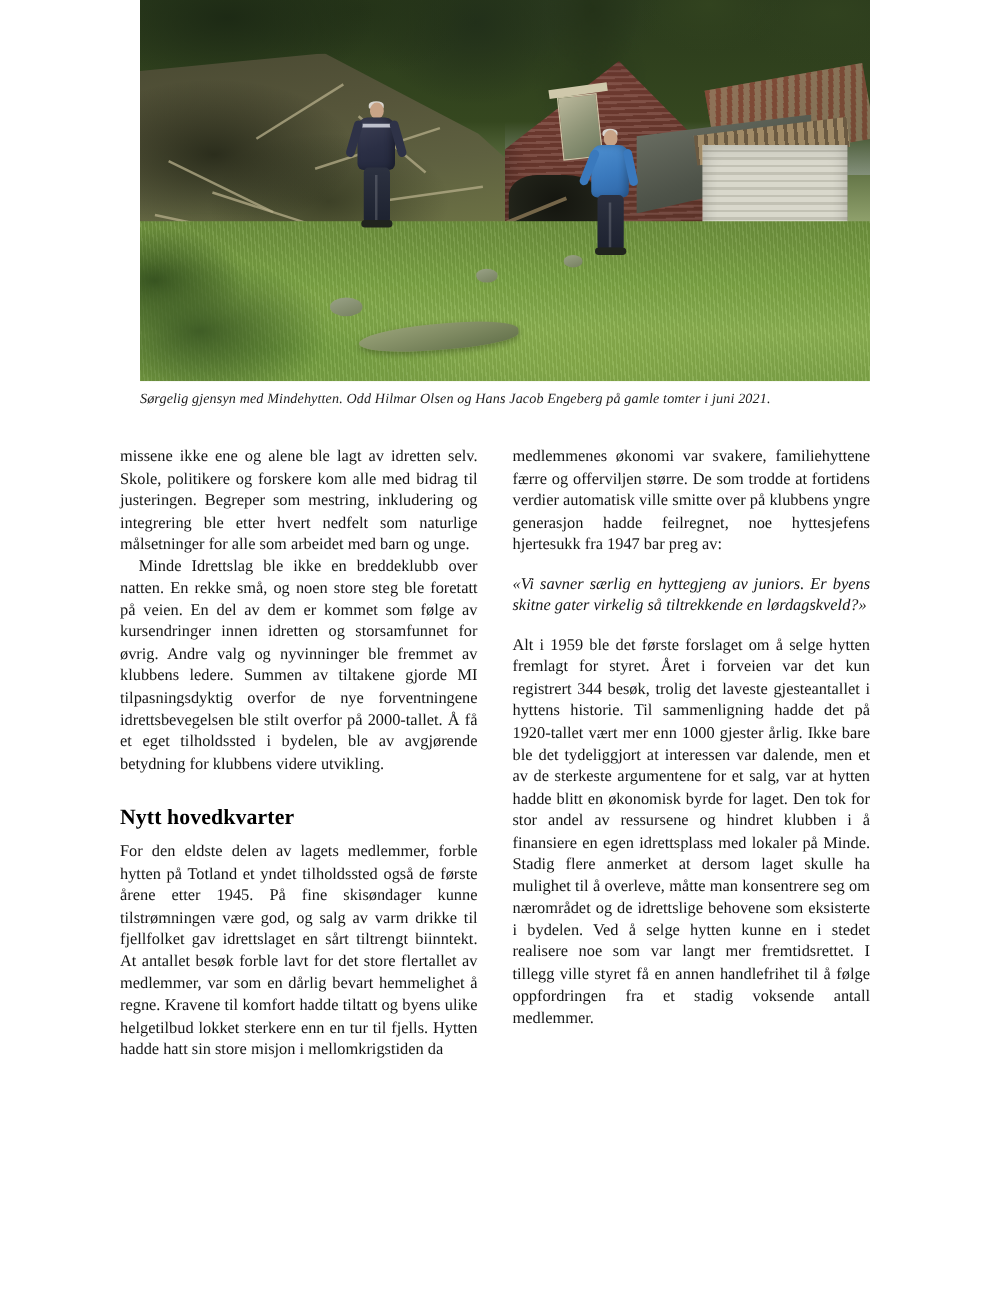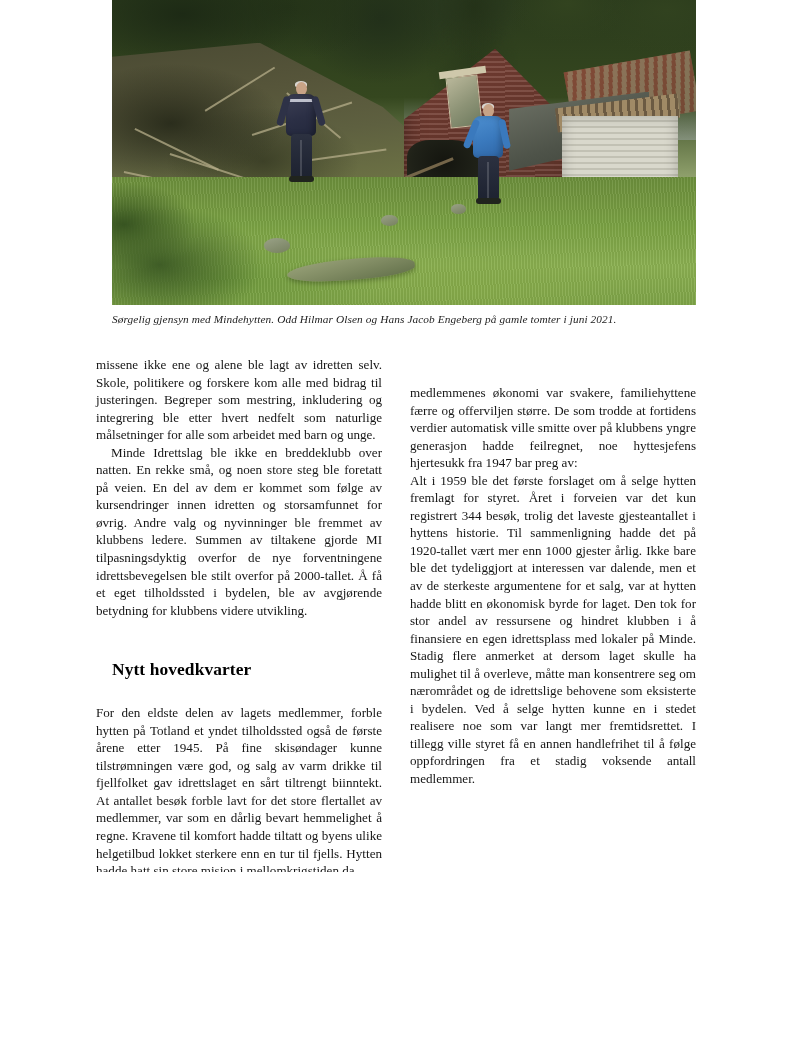--- a/index.html
+++ b/index.html
@@ -307,33 +307,33 @@
     top: 356px;
     width: 286px;
     font-size: 13.1px;
     line-height: 17.55px;
     color: #151515;
     text-align: justify;
     text-justify: inter-word;
     hyphens: manual;
   }
   .col-left  { left: 96px; }
-  .col-right { left: 410px; margin-top: 28px; }
+  .col-right { left: 410px; }
 
   .col p {
     margin: 0;
   }
   .col p.indent {
     text-indent: 15px;
   }
   .heading {
     font-size: 17.4px;
     font-weight: bold;
     line-height: 20px;
-    margin: 16px;
+    margin: 0;
     padding-top: 24px;
     padding-bottom: 9px;
     color: #000;
     letter-spacing: .1px;
   }
   .quote {
     font-style: italic;
     margin: 0;
     padding-top: 14px;
     padding-bottom: 14px;
@@ -434,20 +434,21 @@
 
   <div class="col col-left">
     <p>missene ikke ene og alene ble lagt av idretten selv. Skole, politikere og forskere kom alle med bidrag til justeringen. Begreper som mestring, inkludering og integrering ble etter hvert nedfelt som naturlige målsetninger for alle som arbeidet med barn og unge.</p>
     <p class="indent">Minde Idrettslag ble ikke en breddeklubb over natten. En rekke små, og noen store steg ble foretatt på veien. En del av dem er kommet som følge av kursendringer innen idretten og storsamfunnet for øvrig. Andre valg og nyvinninger ble fremmet av klubbens ledere. Summen av tiltakene gjorde MI tilpasningsdyktig overfor de nye forventningene idrettsbevegelsen ble stilt overfor på 2000-tallet. Å få et eget tilholdssted i bydelen, ble av avgjørende betydning for klubbens videre utvikling.</p>
     <h2 class="heading">Nytt hovedkvarter</h2>
     <p>For den eldste delen av lagets medlemmer, forble hytten på Totland et yndet tilholdssted også de første årene etter 1945. På fine skisøndager kunne tilstrømningen være god, og salg av varm drikke til fjellfolket gav idrettslaget en sårt tiltrengt biinntekt. At antallet besøk forble lavt for det store flertallet av medlemmer, var som en dårlig bevart hemmelighet å regne. Kravene til komfort hadde tiltatt og byens ulike helgetilbud lokket sterkere enn en tur til fjells. Hytten hadde hatt sin store misjon i mellomkrigstiden da</p>
   </div>
 
   <div class="col col-right">
     <p>medlemmenes økonomi var svakere, familiehyttene færre og offerviljen større. De som trodde at fortidens verdier automatisk ville smitte over på klubbens yngre generasjon hadde feilregnet, noe hyttesjefens hjertesukk fra 1947 bar preg av:</p>
+    <p class="quote">«Vi savner særlig en hyttegjeng av juniors. Er byens skitne gater virkelig så tiltrekkende en lørdagskveld?»</p>
     <p>Alt i 1959 ble det første forslaget om å selge hytten fremlagt for styret. Året i forveien var det kun registrert 344 besøk, trolig det laveste gjesteantallet i hyttens historie. Til sammenligning hadde det på 1920-tallet vært mer enn 1000 gjester årlig. Ikke bare ble det tydeliggjort at interessen var dalende, men et av de sterkeste argumentene for et salg, var at hytten hadde blitt en økonomisk byrde for laget. Den tok for stor andel av ressursene og hindret klubben i å finansiere en egen idrettsplass med lokaler på Minde. Stadig flere anmerket at dersom laget skulle ha mulighet til å overleve, måtte man konsentrere seg om nærområdet og de idrettslige behovene som eksisterte i bydelen. Ved å selge hytten kunne en i stedet realisere noe som var langt mer fremtidsrettet. I tillegg ville styret få en annen handlefrihet til å følge oppfordringen fra et stadig voksende antall medlemmer.</p>
   </div>
 
   <div class="footer">
     <span class="folio">126</span>
     <span class="running-head">Minde Idrettslag 1915–2020</span>
   </div>
 
 </div>
 

